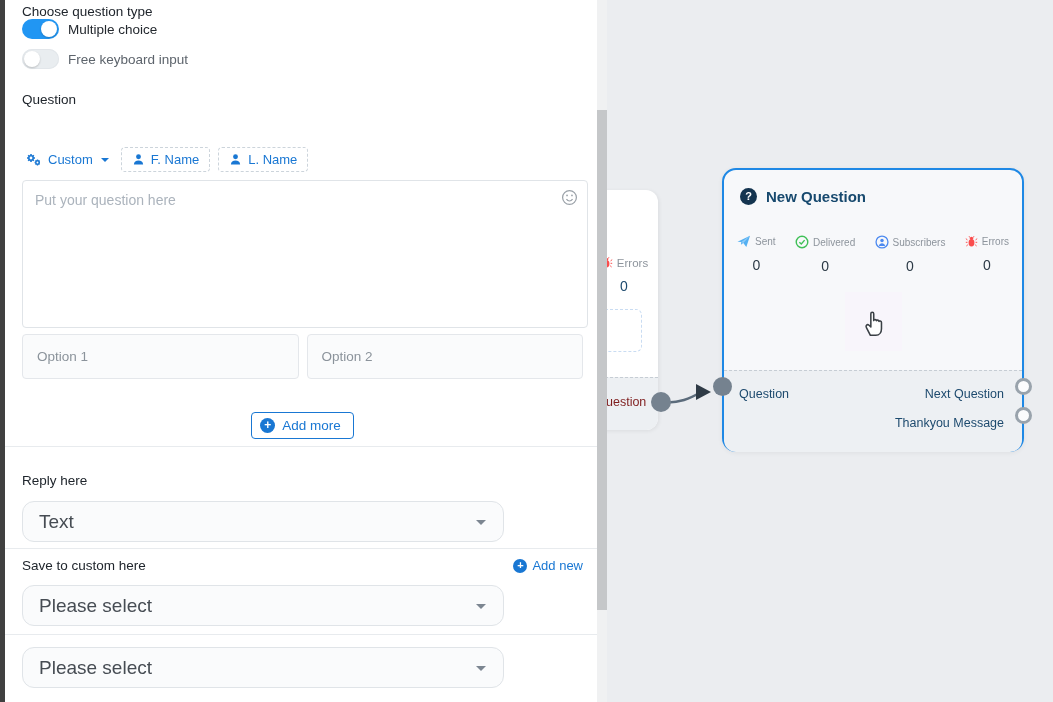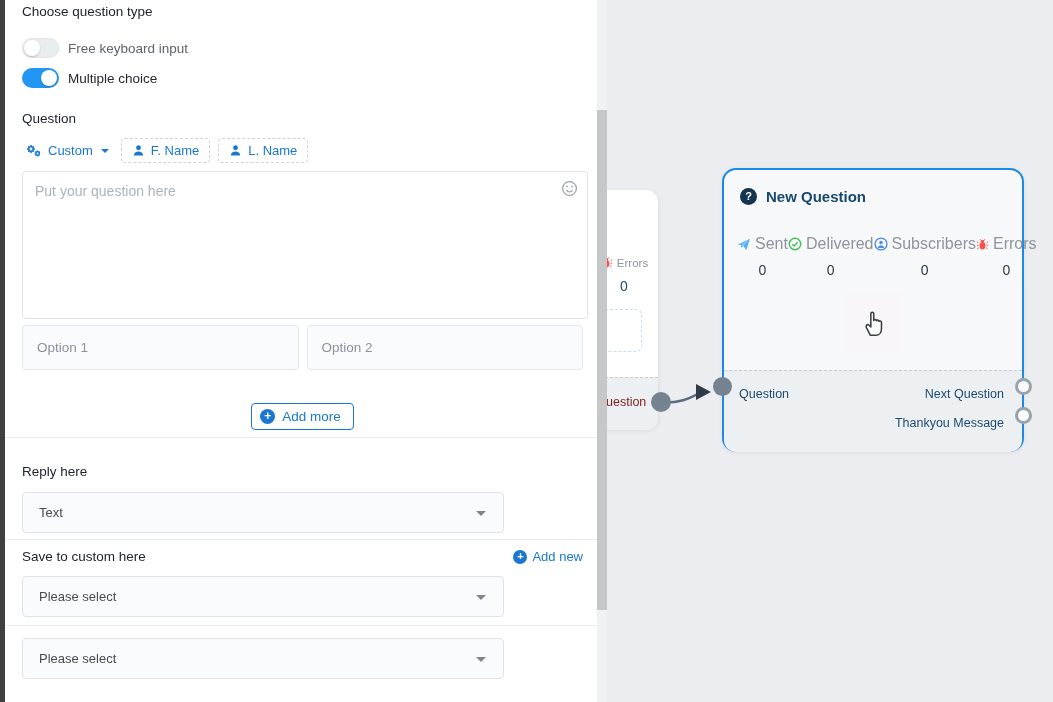--- a/index.html
+++ b/index.html
@@ -15,21 +15,21 @@
   .toggle-row + .toggle-row { margin-top:10px; }
   .switch { width:37px; height:20px; border-radius:10px; background:#e9edf0; position:relative; cursor:pointer; flex:0 0 auto; box-shadow:inset 0 0 0 1px #e2e6ea; }
   .switch .knob { position:absolute; top:2px; left:2px; width:16px; height:16px; border-radius:50%; background:#fff; box-shadow:0 1px 2px rgba(0,0,0,.2); }
   .switch.on { background:#2196f3; box-shadow:none; }
   .switch.on .knob { left:auto; right:2px; }
   .toggle-label-off { font-size:13.5px; color:#5d646c; }
   .toggle-label-on { font-size:13.5px; color:#24292f; }
   .question-label { margin-top:23px; }
 
   .chips { display:flex; align-items:center; gap:8px; margin-top:12px; }
-  .chip { display:flex; align-items:center; gap:6px; height:25px; font-size:13px; color:#1977d3; cursor:pointer; }
+  .chip { display:flex; align-items:center; gap:6px; height:25px; font-size:13px; color:#1977d3; cursor:pointer;margin-top:28px; }
   .chip.dashed { border:1px dashed #ccd4db; border-radius:4px; padding:0 10px; }
   .chip.custom { padding:0 4px; }
   .caret-sm { width:0; height:0; border-left:4px solid transparent; border-right:4px solid transparent; border-top:4px solid #1977d3; margin-left:2px; }
 
   .qbox { position:relative; margin-top:8px; width:566px; height:148px; border:1px solid #e0e4e8; border-radius:4px; background:#fff; }
   .qbox textarea { width:100%; height:100%; border:none; outline:none; resize:none; background:transparent; padding:11px 34px 10px 12px; font-family:"Liberation Sans",sans-serif; font-size:14px; color:#333; }
   .qbox textarea::placeholder { color:#abb3bc; }
   .smiley { position:absolute; top:8px; right:9px; cursor:pointer; }
 
   .options-row { display:flex; gap:8px; margin-top:6px; }
@@ -38,21 +38,21 @@
 
   .addmore-wrap { display:flex; justify-content:center; margin-top:33px; }
   .btn-addmore { display:flex; align-items:center; gap:7px; border:1px solid #1977d3; background:#fff; color:#1977d3; border-radius:4px; padding:5px 12px 5px 8px; font-size:13.5px; cursor:pointer; font-family:"Liberation Sans",sans-serif; }
   .plus-circle { width:15px; height:15px; border-radius:50%; background:#1977d3; color:#fff; font-size:12px; font-weight:bold; line-height:14px; text-align:center; flex:0 0 auto; }
 
   .divider { height:1px; background:#e8ebee; margin-left:-17px; margin-right:-14px; }
   .d1 { margin-top:7px; }
   .d2 { margin-top:6px; }
   .d3 { margin-top:8px; }
   .reply-label { margin-top:26px; }
-  .select { position:relative; margin-top:13px; width:482px; height:41px; background:#fafbfc; border:1px solid #e0e4e8; border-radius:4px; display:flex; align-items:center; padding:0 16px; font-size:13px; color:#464c53; cursor:pointer; }
+  .select { position:relative; margin-top:13px; width:482px; height:41px; background:#fafbfc; border:1px solid #e0e4e8; border-radius:12px; display:flex; align-items:center; padding:0 16px; font-size:19px; color:#464c53; cursor:pointer; }
   .select .caret { position:absolute; right:17px; top:18px; width:0; height:0; border-left:5px solid transparent; border-right:5px solid transparent; border-top:5px solid #7c8691; }
   .label-row { display:flex; align-items:center; justify-content:space-between; margin-top:9px; }
   .add-new { display:flex; align-items:center; gap:5px; color:#1977d3; font-size:13px; cursor:pointer; }
   .add-new .plus-circle { width:14px; height:14px; line-height:13px; font-size:11px; }
 
   
   .scrollbar { position:absolute; left:597px; top:0; width:10px; height:702px; background:#f0f1f2; z-index:4; }
   .scroll-thumb { position:absolute; left:0; top:110px; width:10px; height:500px; background:#c5c7c9; }
 
   
@@ -66,52 +66,52 @@
   .pn-portlabel { position:absolute; left:16px; top:17px; font-size:12.5px; color:#7f1d1d; white-space:nowrap; }
 
   .flow-svg { position:absolute; left:0; top:0; width:446px; height:702px; z-index:5; pointer-events:none; }
 
   .node { position:absolute; left:125px; top:168px; width:302px; height:284px; background:#f7f8fa; border:2px solid #1e88e5; border-radius:14px; box-shadow:0 1px 5px rgba(0,0,0,.06); z-index:2; }
   .node-header { display:flex; align-items:center; gap:9px; padding:18px 16px 0 16px; }
   .q-badge { width:17px; height:17px; border-radius:50%; background:#14344f; color:#fff; font-size:11px; font-weight:bold; text-align:center; line-height:17px; flex:0 0 auto; }
   .node-title { font-size:15px; font-weight:bold; color:#17496e; }
   .stats { display:flex; justify-content:space-between; padding:0 13px; margin-top:30px; }
   .stat { display:flex; flex-direction:column; align-items:center; }
-  .stat-top { display:flex; align-items:center; gap:4px; font-size:16px; color:#8d949c; }
+  .stat-top { display:flex; align-items:center; gap:4px; font-size:10px; color:#8d949c; }
   .stat-val { margin-top:9px; font-size:14px; color:#2b3945; }
   .hover-sq { position:absolute; left:121px; top:122px; width:57px; height:59px; background:#f8f5fb; display:flex; align-items:center; justify-content:center; }
   .node-bottom { position:absolute; left:0; top:200px; width:100%; height:82px; background:#edf0f3; border-top:1px dashed #c6cdd4; border-radius:0 0 12px 12px; }
   .port-row { position:absolute; width:100%; display:flex; align-items:center; font-size:12.5px; color:#1d4a6e; }
   .pr1 { top:16px; justify-content:space-between; padding:0 18px 0 15px; }
   .pr2 { top:45px; justify-content:flex-end; padding-right:18px; }
   .out-port { position:absolute; right:-10px; width:17px; height:17px; border-radius:50%; background:#fbfcfd; border:3px solid #99a3ac; z-index:6; }
   .op1 { top:208px; } .op2 { top:237px; }
   .in-port { position:absolute; left:-11px; top:207px; width:19px; height:19px; border-radius:50%; background:#75828f; z-index:6; }
   svg { display:block; }
 </style>
 </head>
 <body>
 
 <div class="stage">
 
   <div class="left-panel">
     <div class="panel-inner">
       <div class="sec-label">Choose question type</div>
 
+      <div class="toggle-row">
+        <div class="switch on">
+            <div class="knob"></div>
+          </div>
+        <span class="toggle-label-on">Multiple choice</span>
+      </div>
       <div class="toggle-row first">
         <div class="switch">
             <div class="knob"></div>
           </div>
         <span class="toggle-label-off">Free keyboard input</span>
-      </div>
-      <div class="toggle-row">
-        <div class="switch on">
-            <div class="knob"></div>
-          </div>
-        <span class="toggle-label-on">Multiple choice</span>
       </div>
 
       <div class="sec-label question-label">Question</div>
 
       <div class="chips">
         <div class="chip custom">
           <span>
             <svg width="16" height="14" viewBox="0 0 16 14">
               <g stroke="#1977d3" stroke-width="1.6" fill="none">
                 <circle cx="5" cy="5" r="2.2"></circle>

